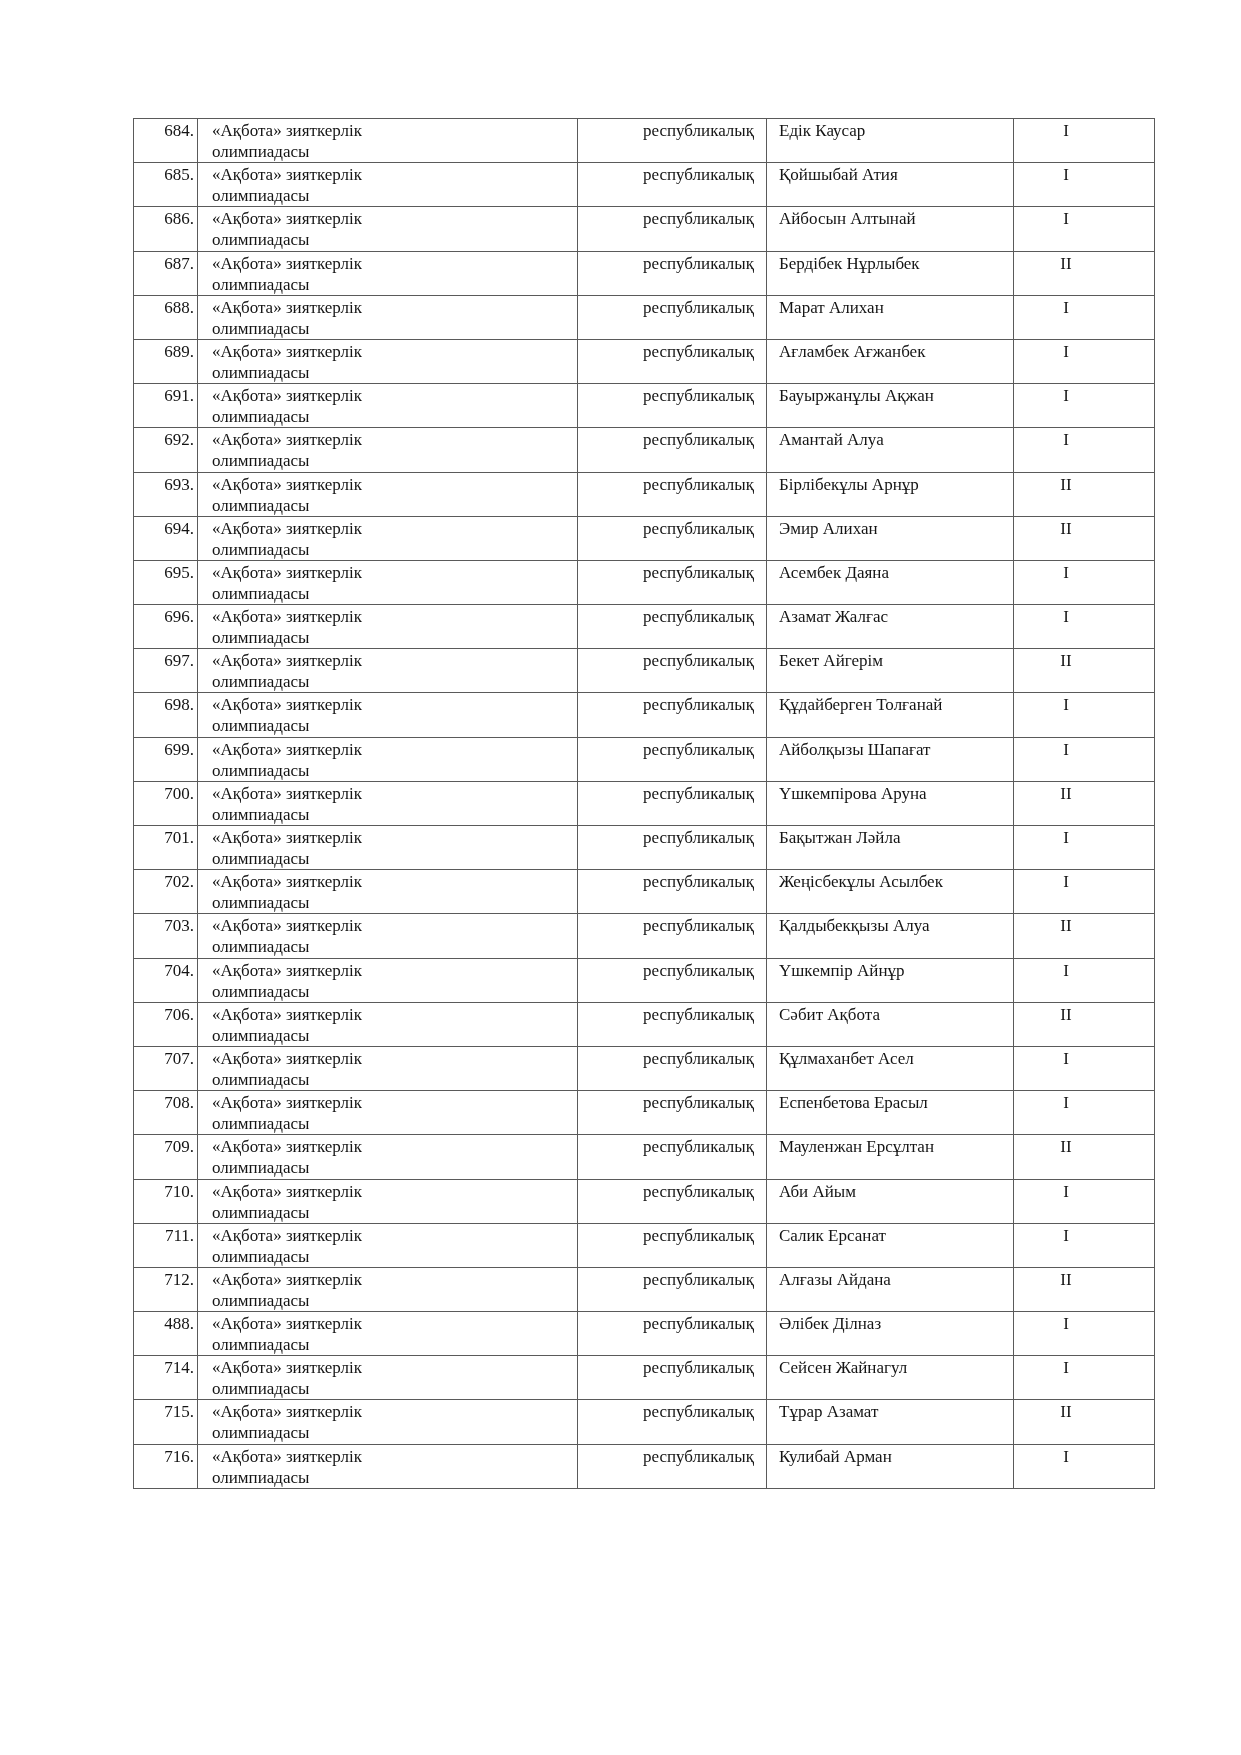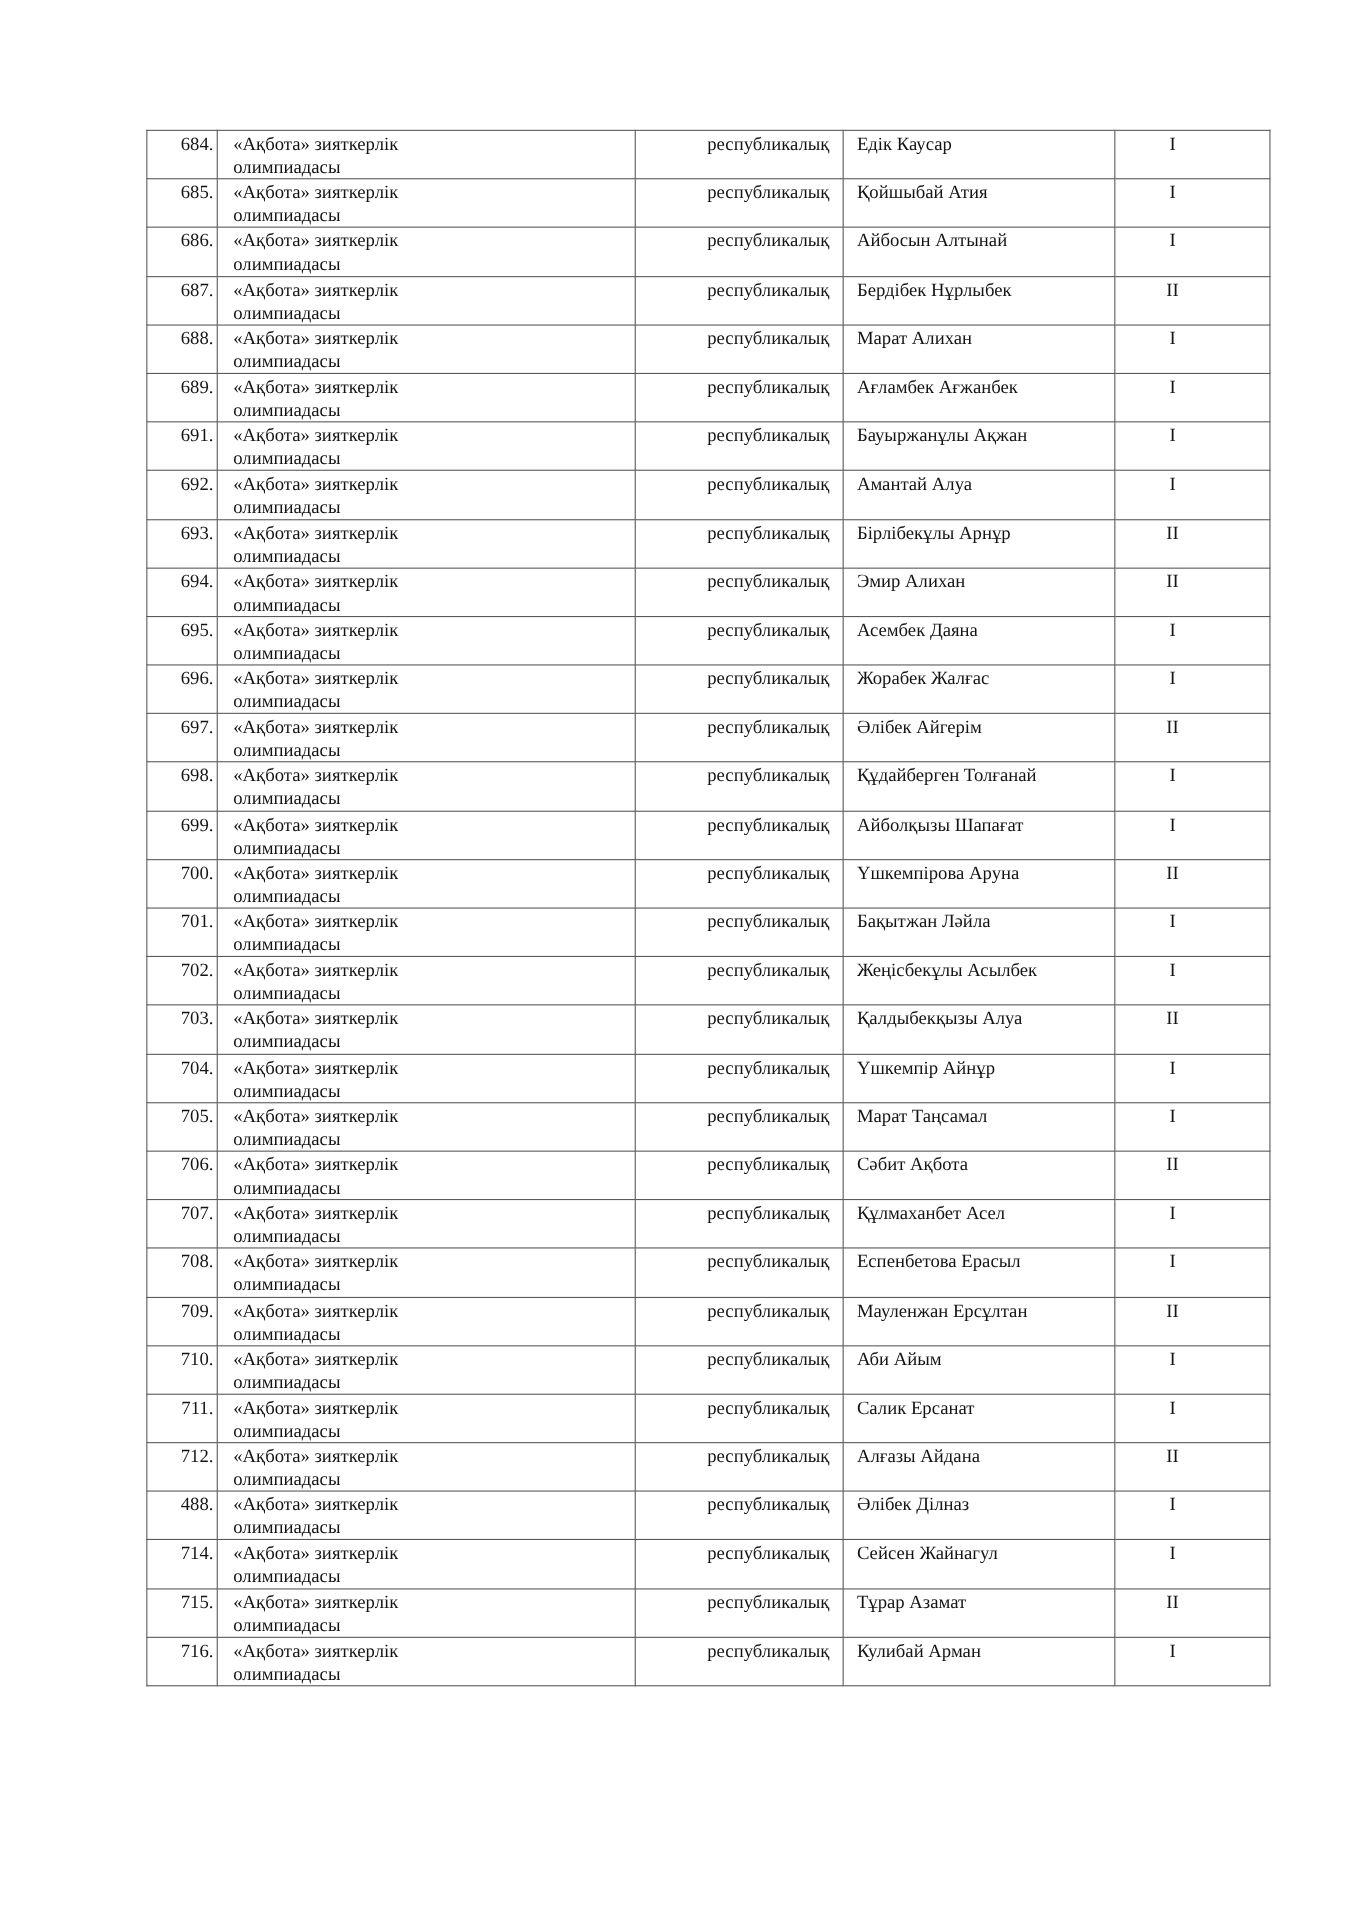--- a/index.html
+++ b/index.html
@@ -200,31 +200,31 @@
         <td class="name">Асембек Даяна</td>
         <td class="place">I</td>
       </tr>
         <tr style="">
         <td class="num">696.</td>
         <td class="event">
           <span class="line1">«Ақбота» зияткерлік</span>
           <span class="line2">олимпиадасы</span>
         </td>
         <td class="level">республикалық</td>
-        <td class="name">Жорабек Жалғас</td>
+        <td class="name">Азамат Жалғас</td>
         <td class="place">I</td>
       </tr>
         <tr style="">
         <td class="num">697.</td>
         <td class="event">
           <span class="line1">«Ақбота» зияткерлік</span>
           <span class="line2">олимпиадасы</span>
         </td>
         <td class="level">республикалық</td>
-        <td class="name">Әлібек Айгерім</td>
+        <td class="name">Бекет Айгерім</td>
         <td class="place">II</td>
       </tr>
         <tr style="">
         <td class="num">698.</td>
         <td class="event">
           <span class="line1">«Ақбота» зияткерлік</span>
           <span class="line2">олимпиадасы</span>
         </td>
         <td class="level">республикалық</td>
         <td class="name">Құдайберген Толғанай</td>
@@ -281,30 +281,20 @@
         <td class="place">II</td>
       </tr>
         <tr style="">
         <td class="num">704.</td>
         <td class="event">
           <span class="line1">«Ақбота» зияткерлік</span>
           <span class="line2">олимпиадасы</span>
         </td>
         <td class="level">республикалық</td>
         <td class="name">Үшкемпір Айнұр</td>
-        <td class="place">I</td>
-      </tr>
-        <tr style="">
-        <td class="num">705.</td>
-        <td class="event">
-          <span class="line1">«Ақбота» зияткерлік</span>
-          <span class="line2">олимпиадасы</span>
-        </td>
-        <td class="level">республикалық</td>
-        <td class="name">Марат Таңсамал</td>
         <td class="place">I</td>
       </tr>
         <tr style="">
         <td class="num">706.</td>
         <td class="event">
           <span class="line1">«Ақбота» зияткерлік</span>
           <span class="line2">олимпиадасы</span>
         </td>
         <td class="level">республикалық</td>
         <td class="name">Сәбит Ақбота</td>

